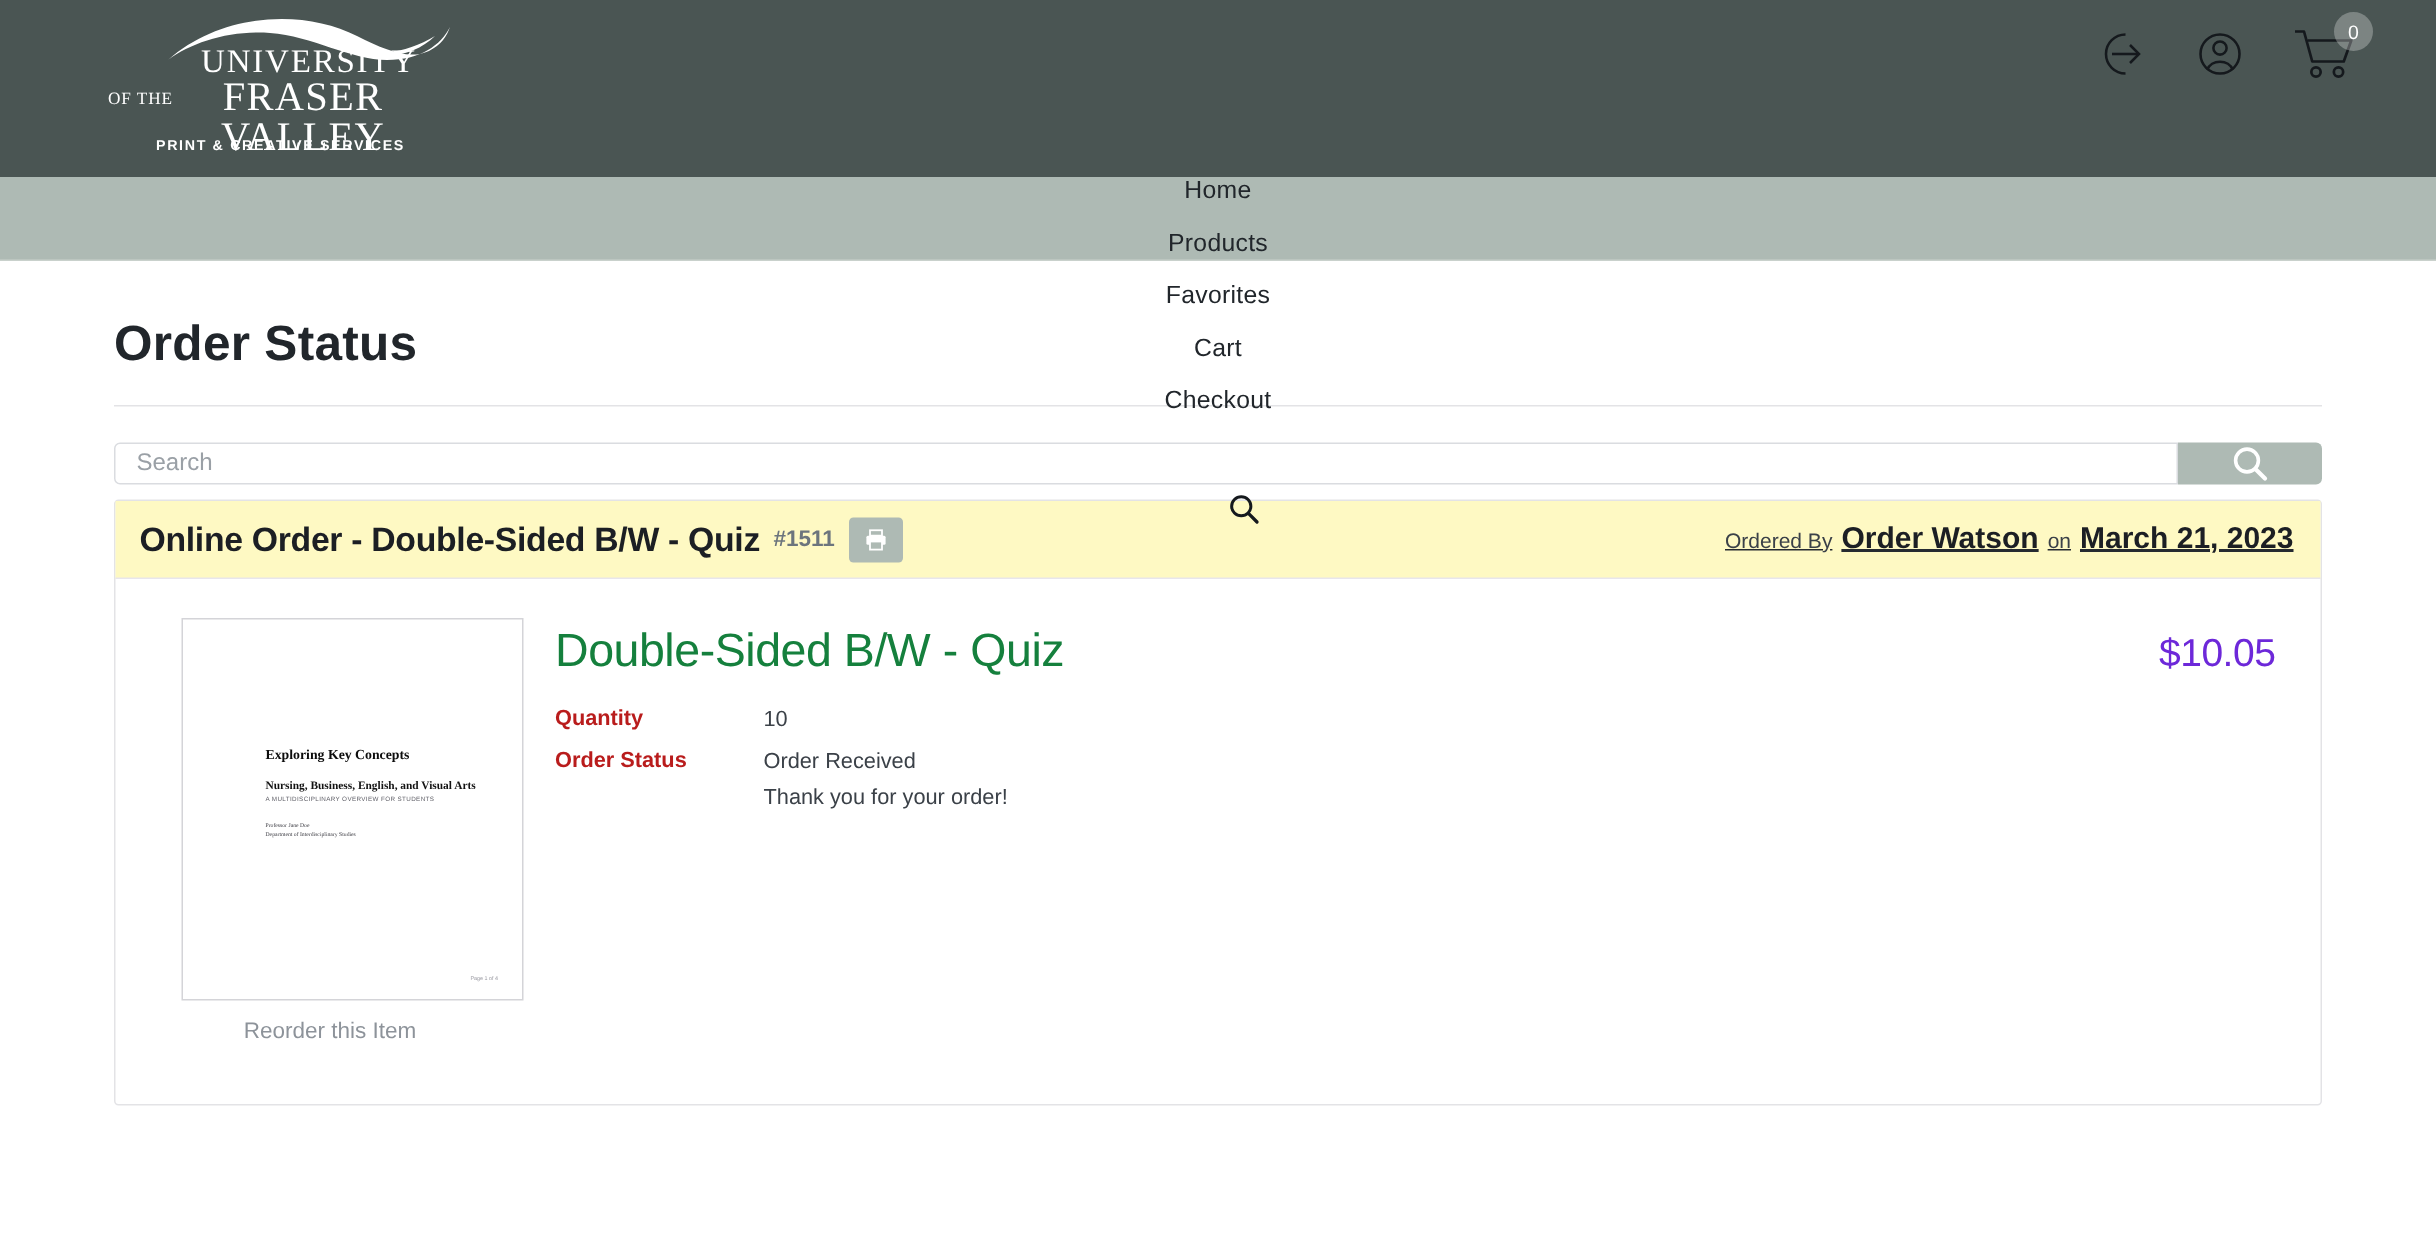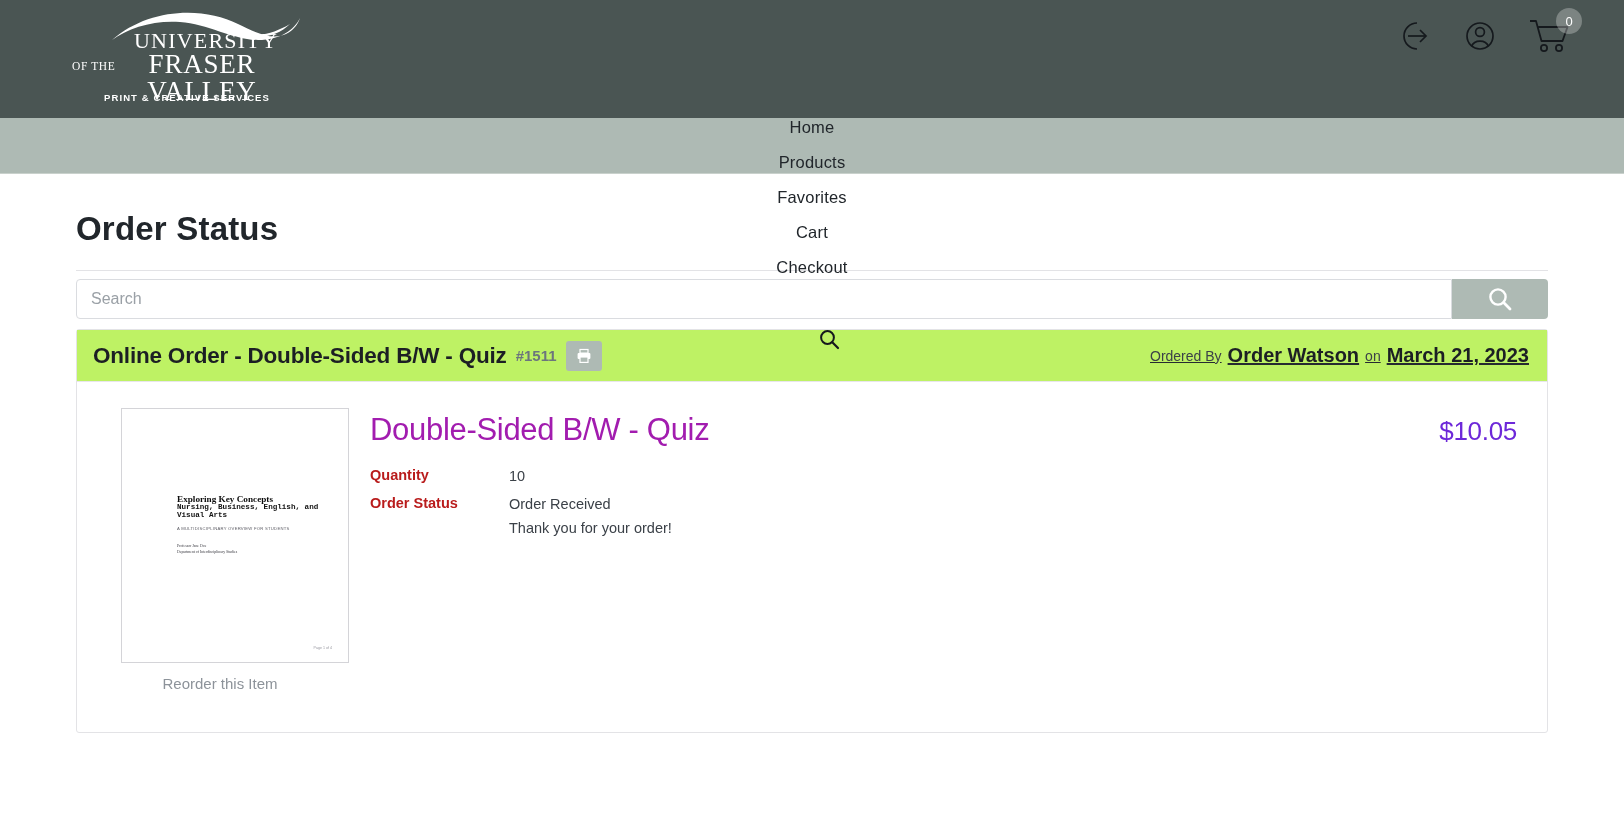--- a/index.html
+++ b/index.html
@@ -103,22 +103,22 @@
     font-weight: bold;
     color: #21262b;
     letter-spacing: .2px;
     padding: 36px 0 22px 0;
     border-bottom: 1px solid #e3e3e6;
   }
 
   
   .search-row {
     display: flex;
-    margin-top: 8px;
-    height: 40px;
+    margin-top: 24px;
+    height: 28px;
   }
   .search-input {
     flex: 1;
     border: 1px solid #dadce0;
     border-radius: 4px 0 0 4px;
     padding: 0 14px;
     font-size: 16px;
     color: #4a4f55;
     font-family: "Liberation Sans", sans-serif;
     background: #ffffff;
@@ -135,21 +135,21 @@
   }
 
   
   .order-card {
     margin-top: 10px;
     border: 1px solid #e3e3e6;
     border-radius: 3px;
     background: #ffffff;
   }
   .order-head {
-    background: #bef264;
+    background: #fef9c3;
     border-bottom: 1px solid #e8e6ec;
     height: 52px;
     display: flex;
     align-items: center;
     justify-content: space-between;
     padding: 0 18px 0 16px;
   }
   .order-head-left { display: flex; align-items: center; gap: 9px; }
   .order-title {
     font-size: 22.5px; font-weight: bold; color: #1c1f24; letter-spacing: -.2px;
@@ -185,22 +185,22 @@
     position: relative;
     overflow: hidden;
     cursor: pointer;
   }
   .doc-title {
     position: absolute; left: 55px; top: 85px;
     font-family: "Liberation Serif", serif;
     font-weight: bold; font-size: 9.2px; color: #0d0d0d;
   }
   .doc-sub {
-    position: absolute; left: 55px; top: 94px;
-    font-family: Liberation Mono, monospace;
+    position: absolute; left: 55px; top: 106px;
+    font-family: Liberation Serif, serif;
     font-weight: bold; font-size: 7.6px; color: #121212;
   }
   .doc-sub2 {
     position: absolute; left: 55px; top: 117px;
     font-family: "Liberation Sans", sans-serif;
     font-size: 4.2px; letter-spacing: .25px; color: #5e5e66;
   }
   .doc-meta {
     position: absolute; left: 55px; top: 135px;
     font-family: "Liberation Serif", serif;
@@ -218,21 +218,21 @@
     text-align: center;
     font-size: 15px;
     color: #8d939a;
     cursor: pointer;
   }
 
   
   .detail-col { flex: 1; padding-left: 24px; }
   .prod-name {
     font-size: 31px;
-    color: #a21caf;
+    color: #15803d;
     font-weight: normal;
     letter-spacing: -.3px;
     margin-top: 4px;
     cursor: pointer;
   }
   .spec-table { margin-top: 18px; }
   .spec-row { display: flex; margin-bottom: 8px; }
   .spec-label {
     width: 139px; flex-shrink: 0;
     font-size: 14.5px; font-weight: bold; color: #b91c1c;

